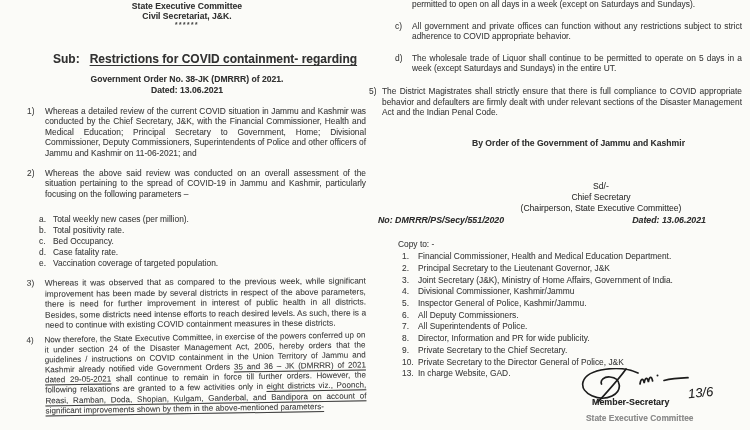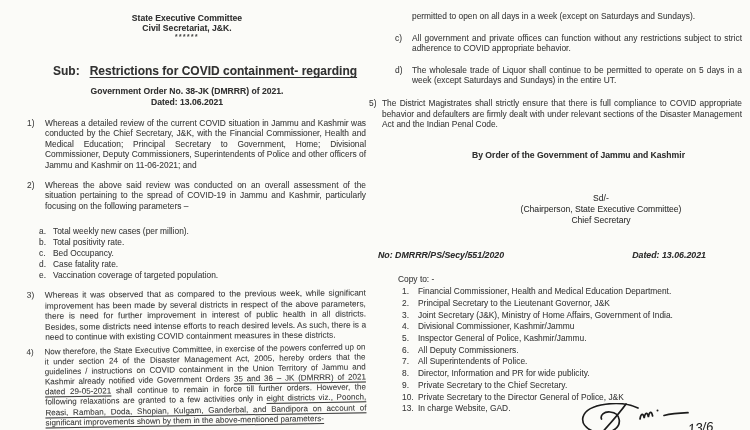--- a/index.html
+++ b/index.html
@@ -4,21 +4,21 @@
 <style>
   html,body { margin:0; padding:0; }
   body {
     width:750px; height:430px;
     position:relative; overflow:hidden;
     background:#fbfbf8;
     font-family:"Liberation Sans", sans-serif;
     color:#414141;
     font-size:8.4px; line-height:10.6px;
   }
-  .col { position:absolute; top:16px; text-shadow:0 0 0.6px rgba(90,90,90,0.35); }
+  .col { position:absolute; top:4px; text-shadow:0 0 0.6px rgba(90,90,90,0.35); }
   .left-col  { left:8px;   width:358px; }
   .right-col { left:368px; width:376px; }
   .center { text-align:center; }
   .u { text-decoration:underline; text-underline-offset:1.5px; }
 
   
   .org-head { margin-top:-3px; font-weight:bold; color:#323232; font-size:8.6px; line-height:10.2px; }
   .stars { font-size:6.5px; letter-spacing:1.5px; line-height:7px; color:#4a4a4a; }
   .sub-row { display:flex; margin-top:26px; padding-left:45px; font-weight:bold; color:#323232; font-size:12px; }
   .sub-row .sub-label { margin-right:10px; }
@@ -32,21 +32,21 @@
   .tilt-b { transform:rotate(-0.9deg); transform-origin:0 50%; font-size:8.1px; line-height:10.1px; margin-top:5px; }
 
   
   .cut-line { margin-top:-5px; padding-left:44px; }
   .letter-para { position:relative; padding-left:44px; padding-right:2px; text-align:justify; margin-top:11px; }
   .letter-para .marker { position:absolute; left:27px; top:0; }
   .p5-para { position:relative; padding-left:14px; padding-right:2px; text-align:justify; margin-top:12px; }
   .p5-para .marker { position:absolute; left:1px; top:0; }
   .by-order { margin-top:20px; padding-left:45px; font-weight:bold; color:#323232; font-size:8.6px;text-align:center; }
   .sign-block { width:230px; margin-left:118px; margin-top:33px; text-align:center; font-weight:normal; color:#323232; line-height:10.9px; font-size:8.6px; }
-  .ref-row { display:flex; margin-top:24px; padding-left:10px; font-weight:bold; font-style:italic; color:#2e2e2e; font-size:8.8px;align-items:center; }
+  .ref-row { display:flex; margin-top:1px; padding-left:10px; font-weight:bold; font-style:italic; color:#2e2e2e; font-size:8.8px;align-items:center; }
   .ref-row .ref-date { margin-left:auto; margin-right:38px; }
   .copy-label { margin-top:13px; padding-left:30px; }
   .copy-list { margin-top:2px; }
   .copy-row { position:relative; padding-left:50px; line-height:11.7px; }
   .copy-row .marker { position:absolute; left:34px; top:0; }
   .sig-area { position:relative; height:0; }
   .sig-svg { position:absolute; left:206px; top:-12px; }
   .member-sec { position:absolute; left:224px; top:17px; font-weight:bold; color:#262626; font-size:8.9px; white-space:nowrap; }
   .hand-date { position:absolute; left:320px; top:8px; font-size:13px; font-style:italic; color:#222; transform:rotate(-6deg); white-space:nowrap; }
   .bottom-cut { position:absolute; left:218px; top:33px; color:#8d8d8d; font-weight:bold; font-size:8.4px; white-space:nowrap; }
@@ -133,22 +133,22 @@
 
   <div class="p5-para">
     <span class="marker">5)</span>
     <span>The District Magistrates shall strictly ensure that there is full compliance to COVID appropriate behavior and defaulters are firmly dealt with under relevant sections of the Disaster Management Act and the Indian Penal Code.</span>
   </div>
 
   <div class="by-order">By Order of the Government of Jammu and Kashmir</div>
 
   <div class="sign-block">
     <div>Sd/-</div>
+    <div>Chief Secretary</div>
     <div>(Chairperson, State Executive Committee)</div>
-    <div>Chief Secretary</div>
   </div>
 
   <div class="ref-row">
     <span>No: DMRRR/PS/Secy/551/2020</span>
     <span class="ref-date">Dated: 13.06.2021</span>
   </div>
 
   <div class="copy-label">Copy to: -</div>
 
   <div class="copy-list">

